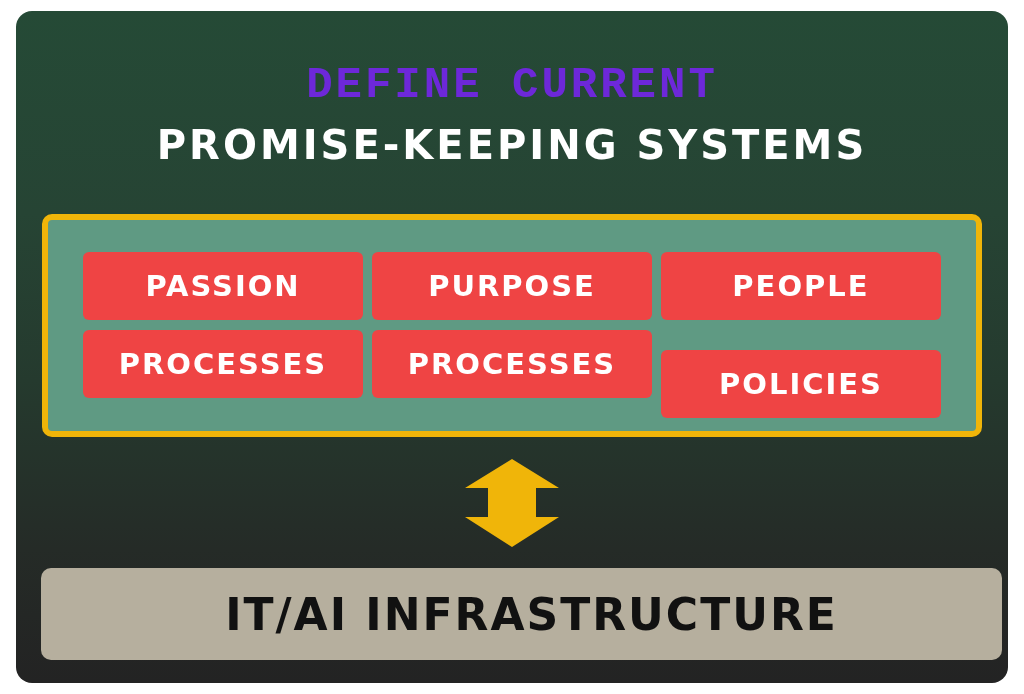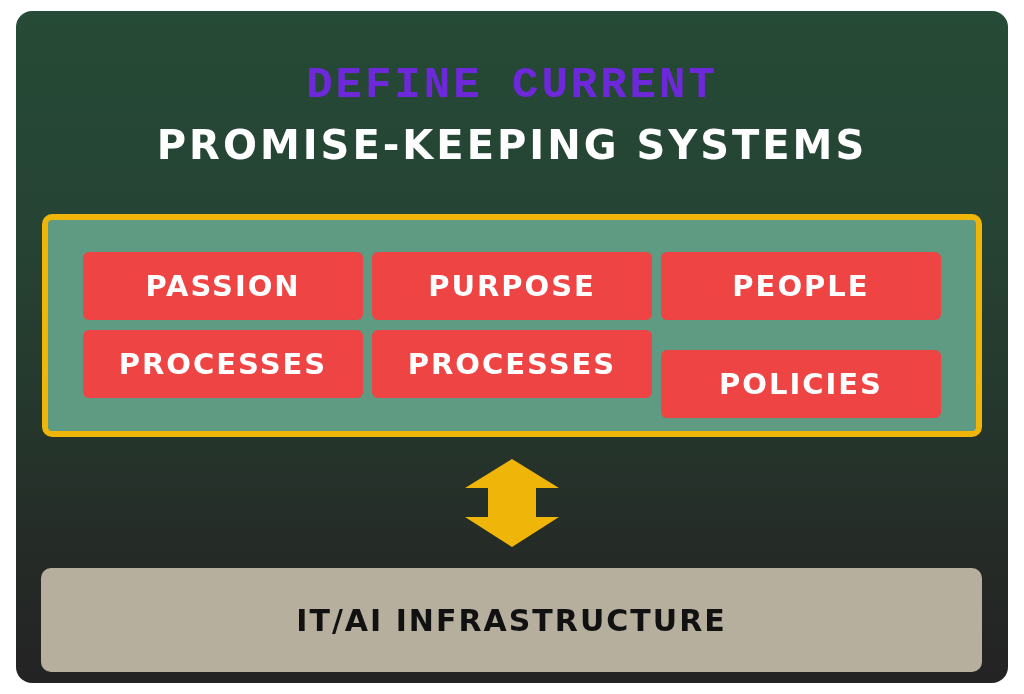--- a/index.html
+++ b/index.html
@@ -11,23 +11,23 @@
   .title { position:absolute; left:0; width:1024px; text-align:center; font-weight:bold;
            letter-spacing:3px; white-space:nowrap; }
   .t1 { top:60px; font-size:44px; line-height:50px; }
   .t2 { top:118px; font-size:40px; line-height:54px; }
   .panel { position:absolute; left:42px; top:214px; width:928px; height:211px;
            border:6px solid #f0b509; border-radius:10px; background:#5f9a83; }
   .tile { position:absolute; width:280px; height:68px; background:#ef4444; border-radius:6px;
           color:#ffffff; font-weight:bold; font-size:29px; letter-spacing:2px;
           display:flex; align-items:center; justify-content:center; }
   .arrow { position:absolute; left:464px; top:458px; width:96px; height:90px; }
-  .infra { position:absolute; left:41px; top:568px; width:941px; height:104px; border-radius:10px;
+  .infra { position:absolute; left:41px; top:568px; width:941px; height:92px; border-radius:10px;
            background:#b6af9e; display:flex; align-items:center; justify-content:center;
-           font-weight:bold; font-size:30px; letter-spacing:2px; }
+           font-weight:bold; font-size:44px; letter-spacing:2px;padding-left:20px; }
 </style>
 </head>
 <body>
 
 <div class="card"></div>
 
 <div class="title t1" style="color:#6d28d9;font-family:Liberation Mono, monospace;">DEFINE CURRENT</div>
 <div class="title t2" style="color:#ffffff;">PROMISE-KEEPING SYSTEMS</div>
 
 <div class="panel"></div>

